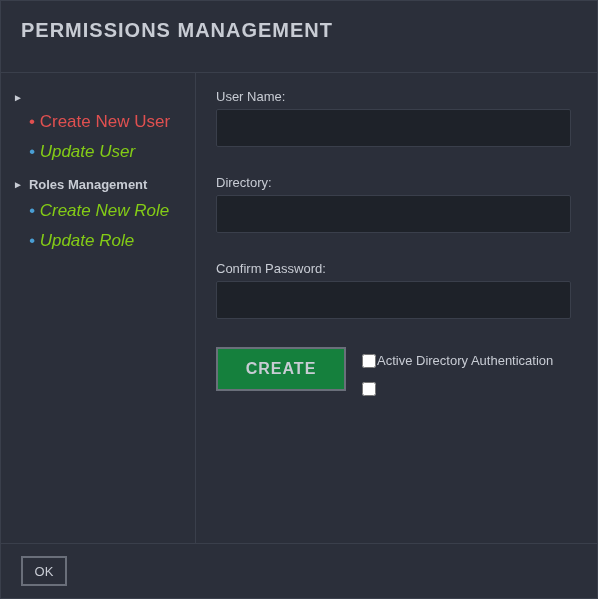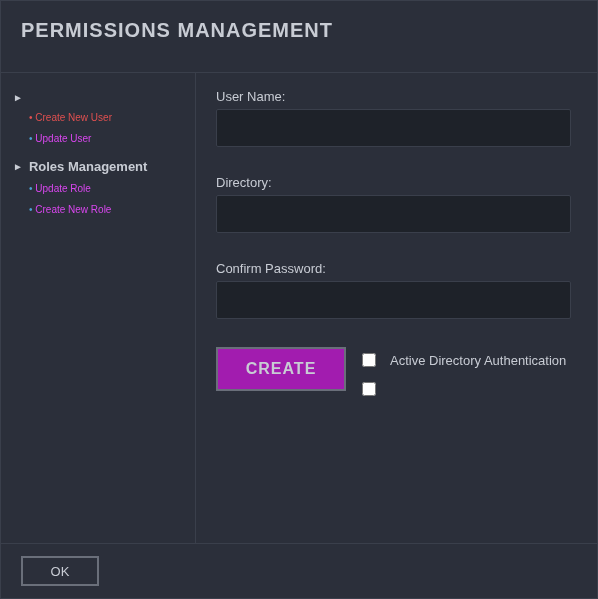--- a/index.html
+++ b/index.html
@@ -65,35 +65,36 @@
     }
 
     .sidebar-section-header .arrow {
       margin-right: 6px;
       font-size: 10px;
       color: #c8ccd4;
     }
 
     .sidebar-item {
       padding: 5px 12px 5px 28px;
-      font-size: 10px;
+      font-size: 17px;
       cursor: pointer;
     }
 
     .sidebar-item.active {
       color: #e05050;
     }
 
     .sidebar-item.active::before {
       content: '• ';
       color: #e05050;
     }
 
     .sidebar-item.normal {
-      color: #d946ef;
+      color: #84cc16;
+      font-style: italic;
     }
 
     .sidebar-item.normal::before {
       content: '• ';
       color: #4a9fd4;
     }
 
     .form-panel {
       flex: 1;
       padding: 16px 20px;
@@ -125,62 +126,62 @@
     .form-actions {
       display: flex;
       align-items: flex-start;
       margin-top: 20px;
       gap: 16px;
     }
 
     .create-button {
       width: 130px;
       height: 44px;
-      background-color: #a21caf;
+      background-color: #15803d;
       border: 2px solid #6a6f7a;
       color: #c8ccd4;
       font-size: 16px;
       font-weight: bold;
       letter-spacing: 1px;
       cursor: pointer;
       text-align: center;
     }
 
     .checkboxes {
       display: flex;
       flex-direction: column;
       gap: 14px;
       padding-top: 6px;
     }
 
     .checkbox-item {
       display: flex;
-      align-items: flex-start;
-      gap: 14px;
+      align-items: center;
+      gap: 1px;
       font-size: 13px;
       color: #c8ccd4;
       cursor: pointer;
     }
 
     .checkbox-item input[type="checkbox"] {
       width: 14px;
       height: 14px;
       cursor: pointer;
       accent-color: #4a9fd4;
       background-color: #1e2229;
     }
 
     .footer-bar {
       padding: 12px 20px;
       display: flex;
       align-items: center;
     }
 
     .ok-button {
-      width: 78px;
+      width: 46px;
       height: 30px;
       background-color: #2b2f3a;
       border: 2px solid #6a6f7a;
       color: #c8ccd4;
       font-size: 13px;
       cursor: pointer;
       text-align: center;
     }
   </style>
 </head>
@@ -207,24 +208,24 @@
           <span>Update User</span>
         </div>
       </div>
 
       <div class="sidebar-section">
         <div class="sidebar-section-header">
           <span class="arrow">►</span>
           <span>Roles Management</span>
         </div>
         <div class="sidebar-item normal">
+          <span>Create New Role</span>
+        </div>
+        <div class="sidebar-item normal">
           <span>Update Role</span>
-        </div>
-        <div class="sidebar-item normal">
-          <span>Create New Role</span>
         </div>
       </div>
 
     </div>
 
     <div class="form-panel">
 
       <div class="form-group">
         <label class="form-label">User Name:</label>
         <input class="form-input" type="text" style="">

